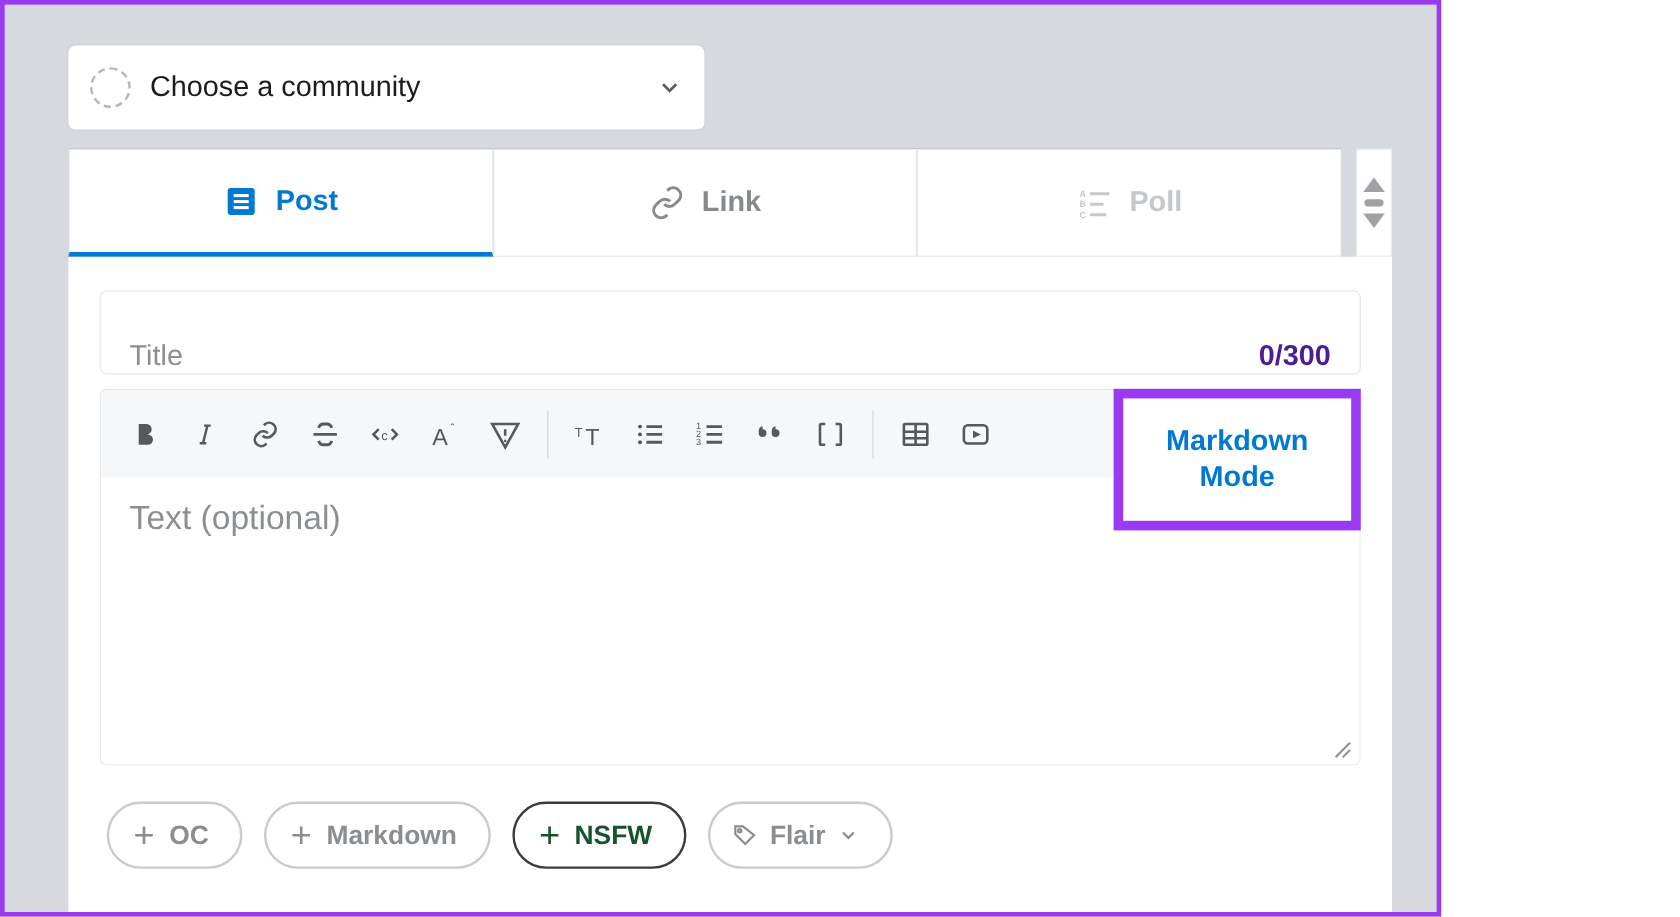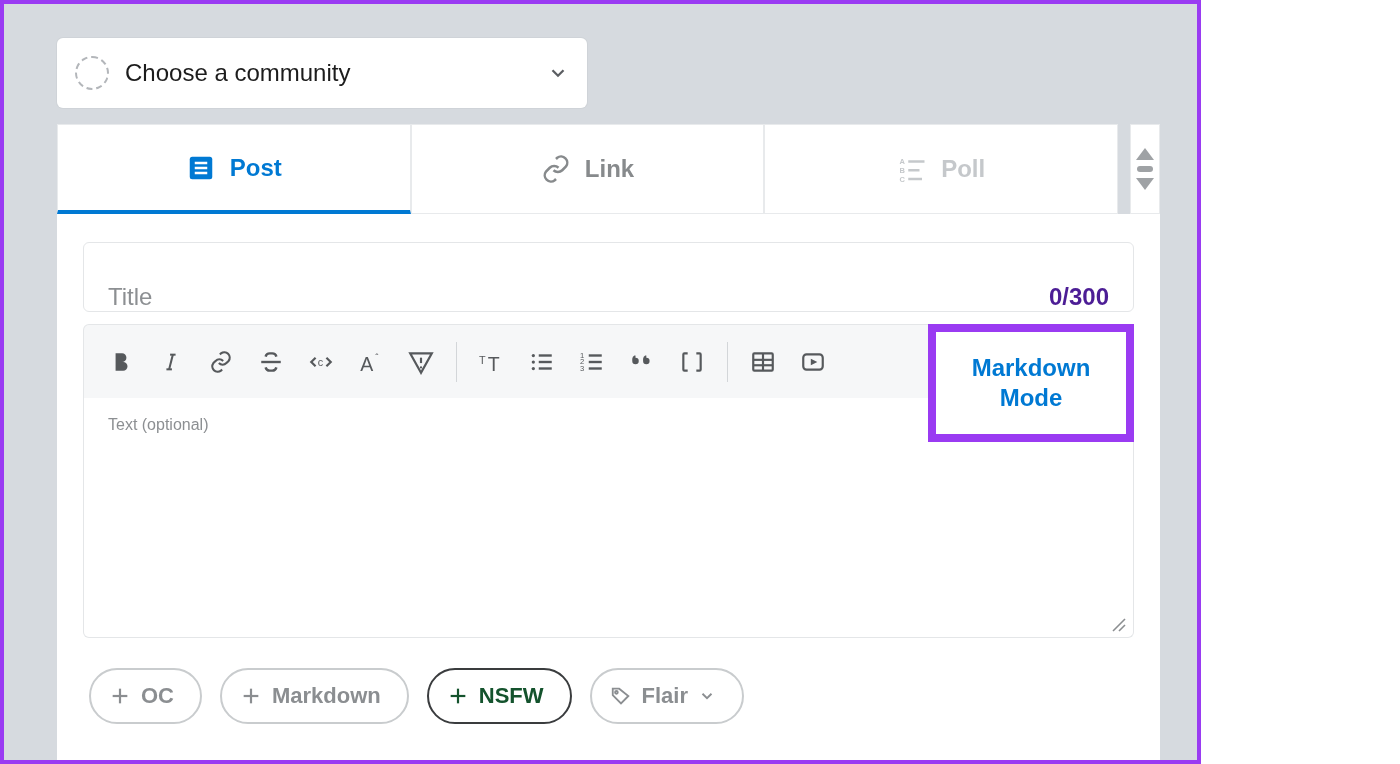--- a/index.html
+++ b/index.html
@@ -194,21 +194,21 @@
     border: 1px solid #e4e6e8;
     border-top:none;
     border-radius: 0 0 6px 6px;
     height: 240px;
     padding: 18px 24px;
     position: relative;
   }
   .textarea {
     width:100%; height:100%;
     border:none; outline:none; resize:none;
-    font-size: 16px;
+    font-size: 28px;
     font-family: inherit;
     color:#1c1c1c;
     background:transparent;
   }
   .textarea::placeholder { color:#8c8f92; }
   .resize-handle {
     position:absolute; right:6px; bottom:4px;
     color:#96999c;
   }
   .tag-row {

